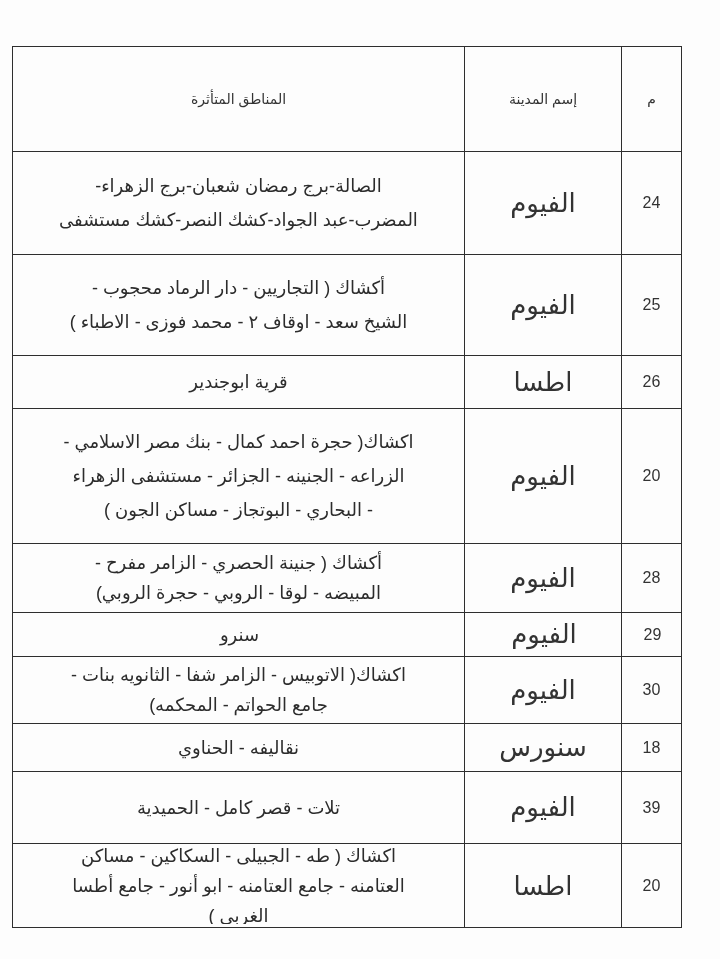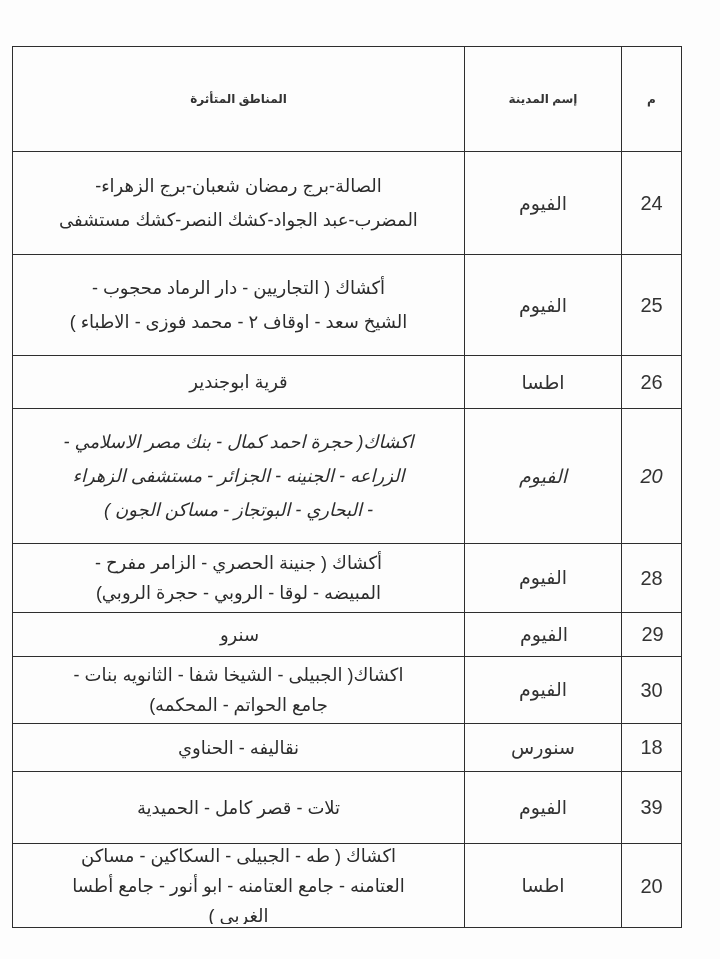--- a/index.html
+++ b/index.html
@@ -30,48 +30,48 @@
       direction: rtl;
       table-layout: fixed;
     }
     table.areas td, table.areas th {
       border: 1.5px solid #2e2e2e;
       text-align: center;
       vertical-align: middle;
       padding: 0 6px;
     }
     table.areas th {
-      font-weight: bold;
-      font-size: 12px;
+      font-weight: normal;
+      font-size: 14px;
       height: 104px;
       color: #333;
       margin-top: 17px;
     }
     .col-num { width: 60px; }
     .col-city { width: 157px; }
     .col-areas { width: auto; }
     td.num {
-      font-size: 20px;
+      font-size: 16px;
       color: #333;
       direction: ltr;
     }
     td.city {
-      font-size: 19px;
+      font-size: 26px;
       color: #333;
     }
     td.areas-cell {
       font-size: 18px;
       line-height: 34px;
       color: #2c2c2c;
     }
     td.areas-cell .line { display: block; white-space: nowrap; }
     tr.r24 td { height: 102px; }
     tr.r25 td { height: 100px; }
     tr.r26 td { height: 52px; }
-    tr.r27 td { height: 134px; font-style: italic; }
+    tr.r27 td { height: 134px; }
     tr.r28 td { height: 68px; line-height: 30px; }
     tr.r29 td { height: 43px; padding-left: 8px; }
     tr.r30 td { height: 66px; line-height: 30px; }
     tr.r31 td { height: 47px; margin-left: 40px; }
     tr.r39 td { height: 71px; }
     tr.r40 td { height: 83px; line-height: 30px; }
     tr.r40 td.areas-cell { overflow: hidden; }
     tr.r40 .clip { display: block; height: 83px; overflow: hidden; margin-top: -6px; }
   </style>
 </head>
@@ -136,21 +136,21 @@
         <td class="num">29</td>
         <td class="city">الفيوم</td>
         <td class="areas-cell">
           <span class="line">سنرو</span>
         </td>
       </tr>
       <tr class="r30">
         <td class="num">30</td>
         <td class="city">الفيوم</td>
         <td class="areas-cell">
-          <span class="line">اكشاك( الجبيلى - الشيخا شفا - الثانويه بنات -</span>
+          <span class="line">اكشاك( الاتوبيس - الزامر شفا - الثانويه بنات -</span>
           <span class="line">جامع الحواتم - المحكمه)</span>
         </td>
       </tr>
       <tr class="r31">
         <td class="num">18</td>
         <td class="city">سنورس</td>
         <td class="areas-cell">
           <span class="line">نقاليفه - الحناوي</span>
         </td>
       </tr>

